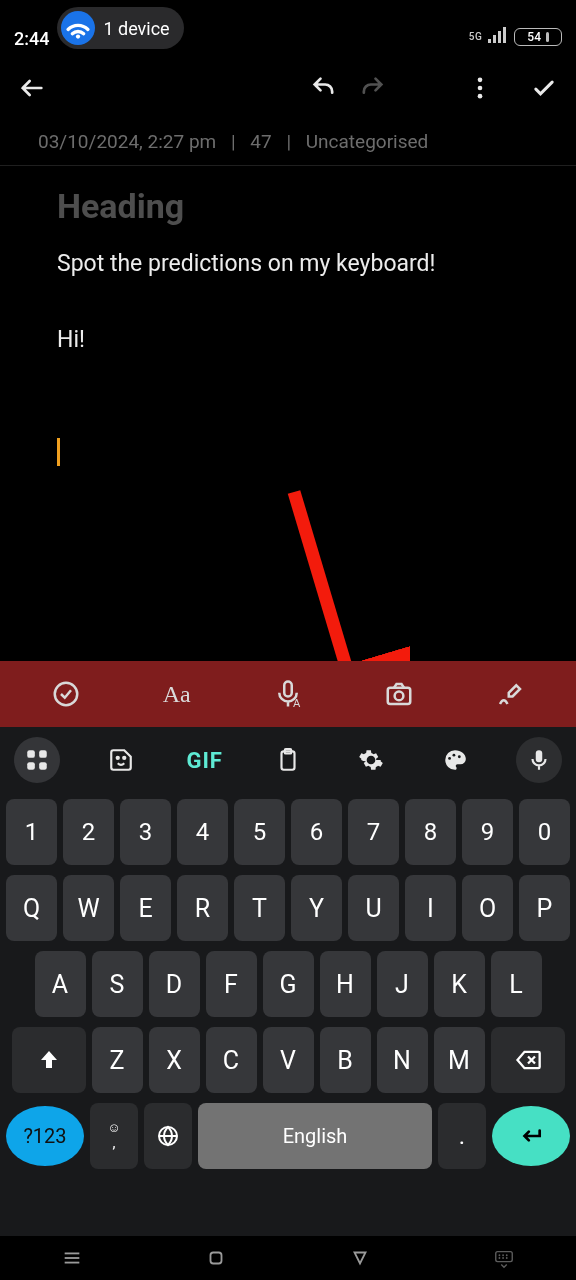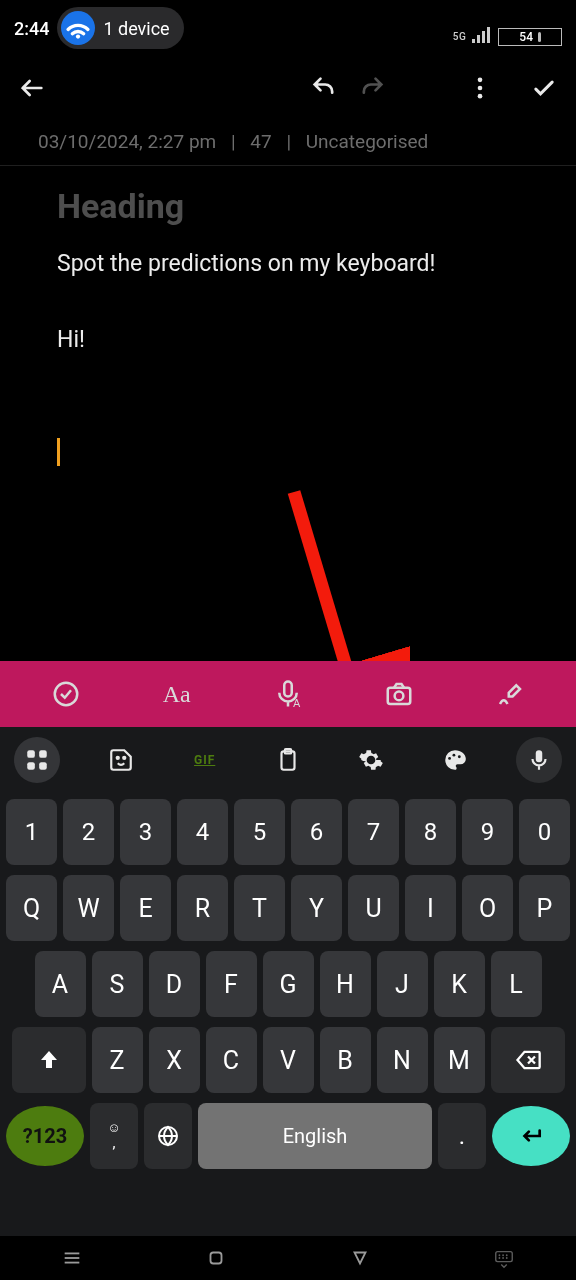--- a/index.html
+++ b/index.html
@@ -1,26 +1,26 @@
 <!DOCTYPE html>
 <html><head>
 <meta charset="utf-8">
 <style>
   * { margin: 0; padding: 0; box-sizing: border-box; -webkit-tap-highlight-color: transparent; }
   html, body { width: 576px; height: 1280px; background: #000; color: #fff; font-family: -apple-system, Roboto, sans-serif; overflow: hidden; }
   body { position: relative; }
 
   
   .status-bar { height: 56px; display: flex; align-items: center; justify-content: space-between; padding: 0 14px; font-size: 18px; font-weight: 500; }
-  .status-left { display: flex; align-items: center; gap: 8px; }
+  .status-left { display: flex; align-items: flex-end; gap: 8px; }
   .device-pill { display:flex; align-items:center; gap:8px; background:#2a2a2c; border-radius: 999px; padding: 4px 14px 4px 4px; }
   .wifi-badge { width:34px; height:34px; border-radius:50%; background:#1a73e8; display:flex; align-items:center; justify-content:center; }
   .status-right { display: flex; align-items: center; gap: 6px; margin-top: 17px; }
   .small { font-size:10px; letter-spacing:0.5px; }
-  .battery { display:inline-flex; align-items:center; gap:2px; border:1.5px solid #bbb; border-radius:0; padding:1px 20px; font-size:12px; }
+  .battery { display:inline-flex; align-items:center; gap:2px; border:1.5px solid #bbb; border-radius:6px; padding:1px 12px; font-size:12px; }
   .battery::after { content:""; display:block; width:3px; height:10px; background:#bbb; border-radius:2px; margin-left:3px; }
 
   
   .app-bar { height: 64px; display:flex; align-items:center; padding: 0 18px; gap: 10px; }
   .app-bar .spacer { flex:1; }
   .ic { width:28px; height:28px; display:flex; align-items:center; justify-content:center; color:#e9e9e9; }
   .ic.dim { opacity:0.35; }
   .ic svg { width:100%; height:100%; }
 
   
@@ -32,46 +32,46 @@
   .content { padding: 20px 38px 4px; margin-left: 19px; }
   .heading-ph { color:#4e4e4e; font-size:34px; font-weight:700; margin-bottom:22px; }
   .body-text { font-size:23px; line-height:1.4; color:#ececec; }
   .body-text p { margin-bottom: 44px; }
   .cursor { display:inline-block; width:3px; height:28px; background:#f0a020; vertical-align:middle; margin-top:38px;}
 
   
   .arrow-overlay { position:absolute; left:280px; top:486px; pointer-events:none; }
 
   
-  .format-bar { position:absolute; top:661px; left:0; right:0; height:66px; background:#be185d; display:flex; align-items:center; justify-content:space-around; padding:0 10px; }
+  .format-bar { position:absolute; top:661px; left:0; right:0; height:66px; background:#7f1d1d; display:flex; align-items:center; justify-content:space-around; padding:0 10px; }
   .format-bar .fic { width:30px; height:30px; display:flex; align-items:center; justify-content:center; color:#d9d9d9; }
   .format-bar .fic svg { width:100%; height:100%; }
 
   
   .kbd { position:absolute; top:727px; left:0; right:0; bottom:0; background:#18191b; display:flex; flex-direction:column; }
   .kbd-tools { height:66px; display:flex; align-items:center; justify-content:space-between; padding:0 14px; }
   .kbd-tools .kic { width:44px; height:44px; border-radius:10px; display:flex; align-items:center; justify-content:center; color:#e8e8e8; }
   .kbd-tools .kic.grid { background:#343538; border-radius:50%; width:46px; height:46px;}
   .kbd-tools .kic svg { width:26px; height:26px; }
-  .kbd-tools .gif-label { font-size:12px; font-weight:700; letter-spacing:1px; color:#4d7c0f;text-decoration:underline; }
+  .kbd-tools .gif-label { font-size:22px; font-weight:700; letter-spacing:1px; color:#5eead4; }
   .kbd-tools .mic-emph { background:#2d2e30; border-radius:50%; width:46px; height:46px;}
 
   .key-rows { flex:1; display:flex; flex-direction:column; gap:10px; padding: 6px 6px 10px; }
   .row { display:flex; gap:6px; justify-content:center; }
   .key { background:#36373a; color:#fff; border-radius:8px; display:flex; align-items:center; justify-content:center; font-size:24px; height:66px; }
   .key.num { font-size:24px; }
   .key.letter { font-size:25px; }
   .row1 .key { width:51px; }
   .row2 .key { width:51px; }
   .row3 { padding: 0 27px; }
   .row3 .key { width:51px; }
   .row4 .key { width:51px; }
   .key.shift, .key.bksp { width:74px; background:#2b2c2e; }
   .row5 .key { height:66px; }
-  .key.mode { width:78px; background:#4d7c0f; color:#111; border-radius:50%; height:60px; font-size:20px; font-weight:700; }
+  .key.mode { width:78px; background:#0ea5e9; color:#111; border-radius:50%; height:60px; font-size:20px; font-weight:400; }
   .key.emoji { width:48px; background:#2b2c2e; font-size:15px; display:flex; flex-direction:column; line-height:1; gap:2px;}
   .key.globe { width:48px; background:#2b2c2e; }
   .key.space { flex:1; background:#737373; font-size:20px; }
   .key.dot { width:48px; background:#2b2c2e; font-size:24px; }
   .key.enter { width:78px; background:#46e0c4; color:#000; border-radius:50%; height:60px; }
   .row5 { align-items:center; }
 
   
   .navbar { position:absolute; bottom:0; left:0; right:0; height:44px; background:#000; display:flex; align-items:center; justify-content:space-around; color:#9a9a9a; }
   .navbar svg { width:22px; height:22px; }

